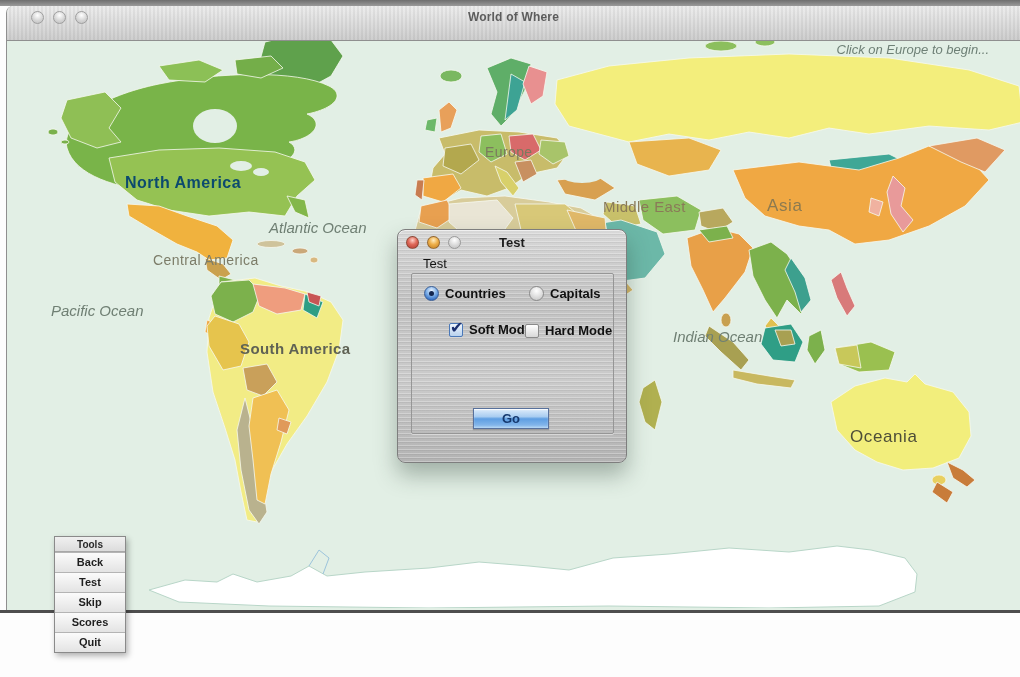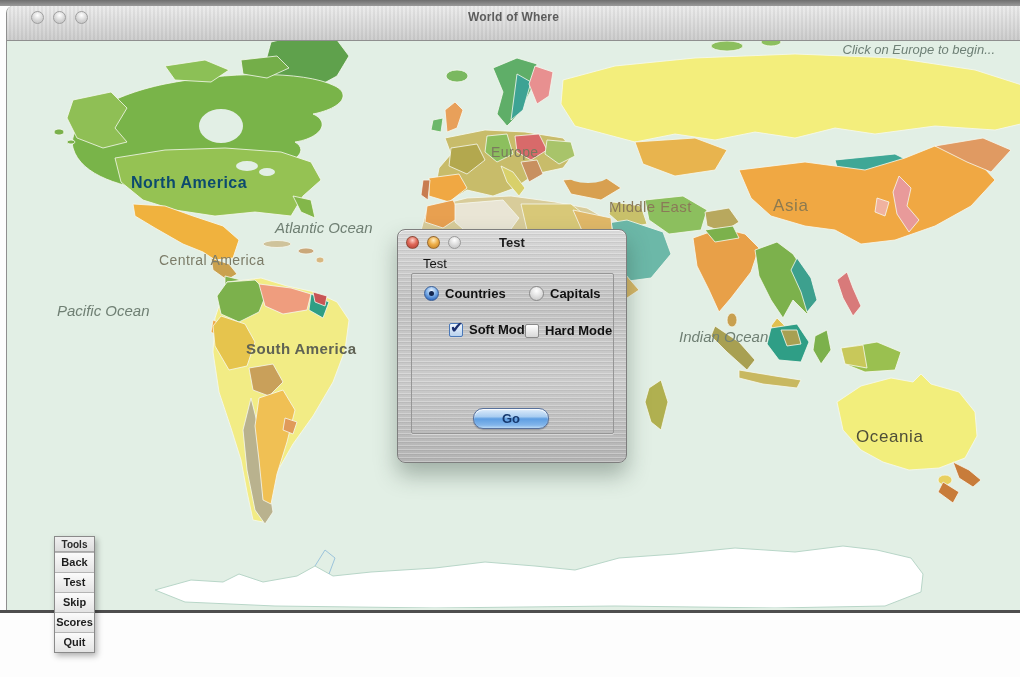--- a/index.html
+++ b/index.html
@@ -18,21 +18,21 @@
                linear-gradient(180deg,#fafafa,#d9d9d9);
     background-blend-mode:multiply;
     border-bottom:1px solid #8f8f8f; }
   .titlebar .title { position:absolute; left:0; right:0; top:4px; text-align:center;
     font-size:12px; color:#5c5c5c; font-weight:bold; letter-spacing:.2px; }
   .tl { position:absolute; top:5px; width:13px; height:13px; border-radius:50%;
     border:1px solid #9e9e9e;
     background:radial-gradient(circle at 50% 30%, #ffffff, #d6d6d6 55%, #bdbdbd); }
   .tl.t1 { left:24px; } .tl.t2 { left:46px; } .tl.t3 { left:68px; }
 
-  .map-area { position:absolute; left:8px; top:24px; width:804px; height:578px;text-decoration:underline; }
+  .map-area { position:absolute; left:2px; top:24px; width:804px; height:578px;text-decoration:underline; }
   .bottom-line { position:absolute; left:0; top:610px; width:1020px; height:3px; background:#4e4e4e; }
 
   
   .maplbl { position:absolute; pointer-events:none; white-space:nowrap; }
   .lbl-hint { left:784px; top:12px; width:196px; text-align:right; font-style:italic; font-size:13px; color:#6e8076; }
   .lbl-na { left:116px; top:144px; font-size:16px; color:#0c4a6e; font-weight:600; letter-spacing:.5px; }
   .lbl-ao { left:260px; top:189px; font-style:italic; font-size:15px; color:#6f7f73; }
   .lbl-ca { left:144px; top:222px; font-size:14px; color:#7c7c68; letter-spacing:.4px; }
   .lbl-po { left:34px; top:272px; font-style:italic; font-size:15px; color:#6f7f73;margin-left:8px; }
   .lbl-sa { left:231px; top:310px; font-size:15px; color:#5f6254; font-weight:600; letter-spacing:.4px; }
@@ -76,28 +76,28 @@
   .cbx { width:14px; height:14px; border:1px solid #8a8a8a; border-radius:2px;
     background:linear-gradient(180deg,#ffffff,#d8d8d8); position:relative; }
   .cbx.on { border-color:#4a78b8; background:linear-gradient(180deg,#eef5fd,#b9d2ee); }
   .cbx.on::after { content:"\2714"; position:absolute; left:0px; top:-6px;
     font-size:16px; font-weight:bold; color:#1b2f6e; }
 
   .dlg-msg { position:absolute; left:0; right:0; top:127px; text-align:center;
     font-size:13px; font-weight:600; color:#141414; }
 
   .go-btn { position:absolute; left:75px; top:178px; width:76px; height:21px;
-    border-radius:10px; border:1px solid #58719c;
+    border-radius:0; border:1px solid #58719c;
     background:linear-gradient(180deg,#ddecfb 0%,#a9cdf1 40%,#5e9ee2 52%,#82b5ea 85%,#b9d9f5 100%);
     box-shadow:inset 0 1px 1px rgba(255,255,255,.9), 0 1px 1px rgba(0,0,0,.25);
     font-size:13px; font-weight:bold; color:#15386e; text-align:center; line-height:19px;
     font-family:"Liberation Sans","DejaVu Sans",sans-serif; cursor:default; }
 
   
-  .tools { position:absolute; left:54px; top:536px; width:41px; z-index:50;
+  .tools { position:absolute; left:54px; top:536px; width:72px; z-index:50;
     border:1px solid #8a8a8a; background:#d8d8d8;
     box-shadow:2px 3px 6px rgba(0,0,0,.3); }
   .tools .thead { height:15px; background:linear-gradient(180deg,#f0f0f0,#dcdcdc);
     border-bottom:1px solid #a8a8a8; text-align:center;
     font-size:10px; font-weight:bold; color:#2a2a2a; line-height:15px; }
   .tools .titem { height:20px; background:linear-gradient(180deg,#fbfbfb,#e3e3e3);
     border-top:1px solid #b4b4b4; text-align:center;
     font-size:11px; font-weight:bold; color:#1e1e1e; line-height:19px; cursor:default; }
   .tools .titem:first-of-type { border-top:none; }
 

